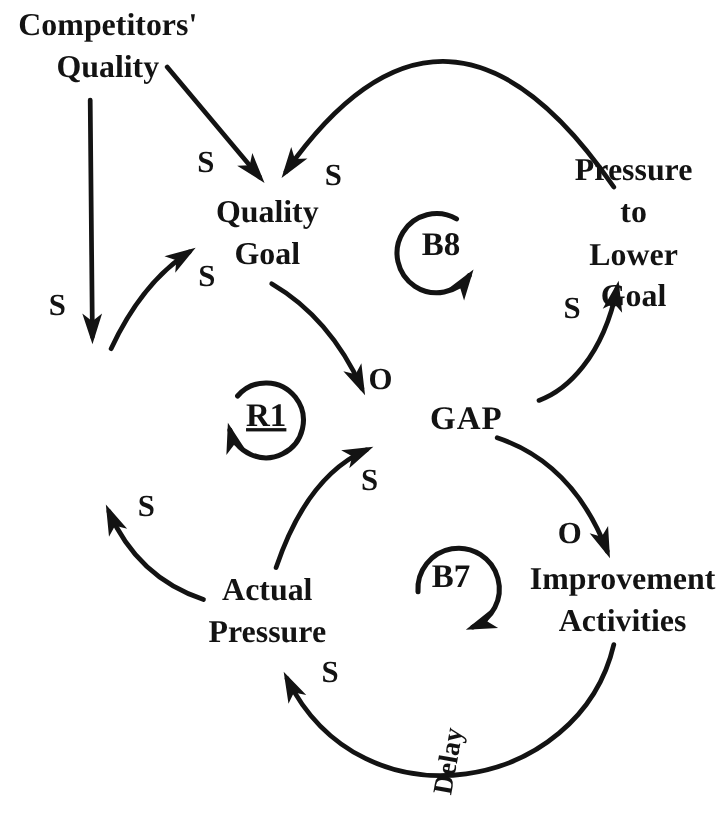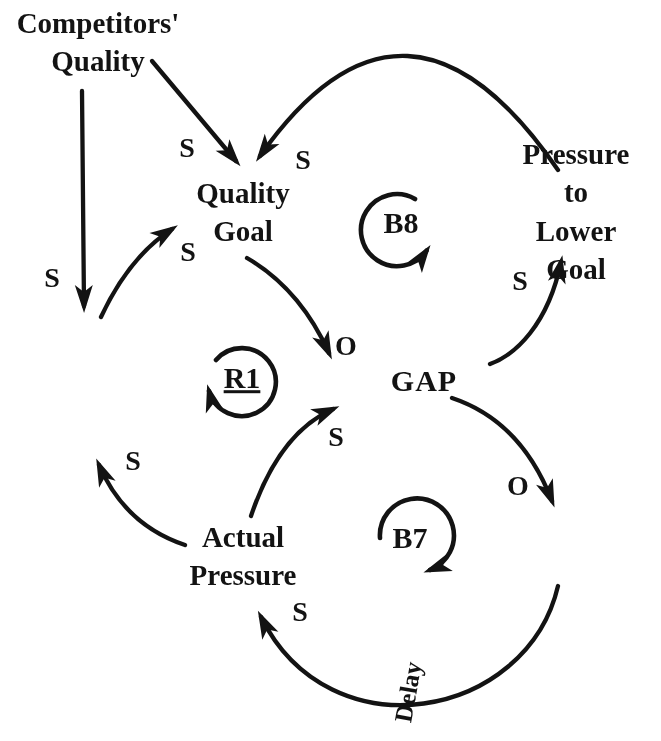--- a/index.html
+++ b/index.html
@@ -64,24 +64,26 @@
 
   <span class="lbl node" style="left:98px;top:42px;">Competitors'
 Quality</span>
   <span class="lbl node" style="left:243px;top:212px;">Quality
 Goal</span>
   <span class="lbl node" style="left:576px;top:212px;">Pressure to
 Lower Goal</span>
   <span class="lbl node node-gap" style="left:408px;top:381px;margin-left:16px;">GAP</span>
   <span class="lbl node" style="left:243px;top:556px;">Actual
 Pressure</span>
+  <span class="lbl node" style="left:566px;top:546px;">Improvement
+Activities</span>
 
   <span class="lbl loop-lbl" style="left:401px;top:223px;">B8</span>
   <span class="lbl loop-lbl" style="left:242px;top:378px;text-decoration:underline;">R1</span>
-  <span class="lbl loop-lbl" style="left:410px;top:538px;">B7</span>
+  <span class="lbl loop-lbl" style="left:410px;top:524px;">B7</span>
 
   <span class="lbl pol" style="left:187px;top:148px;">S</span>
   <span class="lbl pol" style="left:303px;top:160px;">S</span>
   <span class="lbl pol" style="left:52px;top:278px;">S</span>
   <span class="lbl pol" style="left:188px;top:252px;">S</span>
   <span class="lbl pol" style="left:346px;top:346px;">O</span>
   <span class="lbl pol" style="left:520px;top:281px;">S</span>
   <span class="lbl pol" style="left:336px;top:437px;">S</span>
   <span class="lbl pol" style="left:518px;top:486px;">O</span>
   <span class="lbl pol" style="left:300px;top:612px;">S</span>

